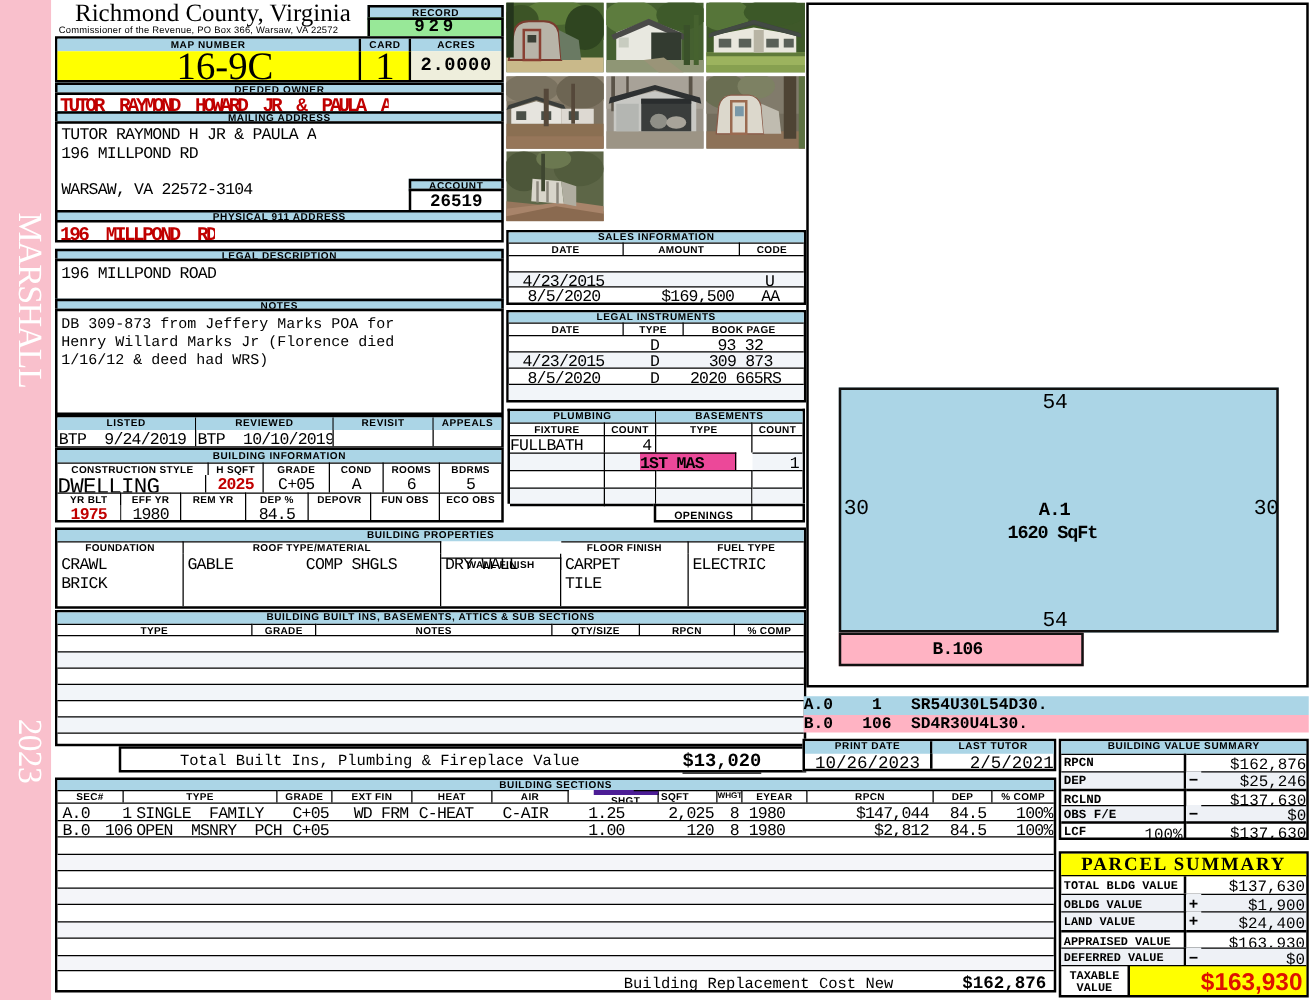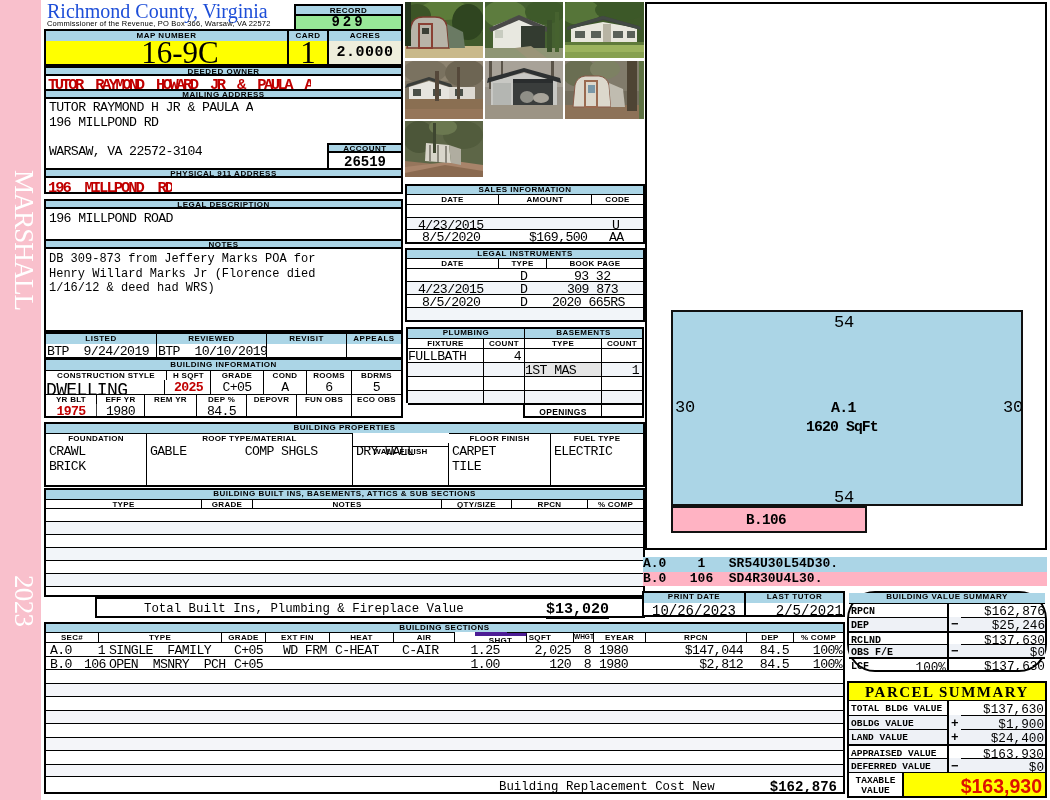--- a/index.html
+++ b/index.html
@@ -16,21 +16,21 @@
 </head>
 <body>
 <div id="page">
 
 <svg class="abs" style="left:0;top:0" width="41" height="800">
   <rect x="0" y="0" width="41" height="800" fill="#f9c0cc"></rect>
   <text x="15" y="170" transform="rotate(90 15 170)" font-family="Liberation Serif, serif" font-size="27" fill="#ffffff" textLength="141">MARSHALL</text>
   <text x="15" y="575" transform="rotate(90 15 575)" font-family="Liberation Serif, serif" font-size="27" fill="#ffffff" textLength="52">2023</text>
 </svg>
 
-<div class="abs" style="left:47px;top:0px;font:20px 'Liberation Serif',serif;color:#1d4ed8;text-align:right;">Richmond County, Virginia</div>
+<div class="abs" style="left:60px;top:0px;font:20px 'Liberation Serif',serif;color:#000000;text-align:right;">Richmond County, Virginia</div>
 <div class="abs" style="left:47px;top:19px;font:7.5px 'Liberation Sans',sans-serif;color:#000;letter-spacing:0.2px;">Commissioner of the Revenue, PO Box 366, Warsaw, VA 22572</div>
 
 <div class="band abs" style="left:294px;top:4px;width:109px;height:12px;line-height:9px;">RECORD</div>
 <div class="abs" style="left:294px;top:14px;width:109px;height:17px;background:#98e898;border:2px solid #000;box-sizing:border-box;text-align:center;font:bold 14px 'Liberation Mono',monospace;line-height:13px;letter-spacing:3px;">929</div>
 
 <div class="box" style="left:44px;top:29px;width:359px;height:37px;">
   <div class="cell band" style="left:0;top:0;width:243px;height:10px;border:none;border-right:2px solid #000;line-height:9px;">MAP NUMBER</div>
   <div class="cell band" style="left:243px;top:0;width:40px;height:10px;border:none;border-right:2px solid #000;line-height:9px;">CARD</div>
   <div class="cell band" style="left:283px;top:0;width:72px;height:10px;border:none;line-height:9px;">ACRES</div>
   <div class="cell" style="left:0;top:10px;width:243px;height:23px;background:#ffff00;border-right:2px solid #000;text-align:center;text-indent:27px;font:31px 'Liberation Serif',serif;line-height:23px;">16-9C</div>
@@ -177,21 +177,21 @@
   <div class="cell hdr" style="left:0;top:9px;width:76px;height:10px;border-right:1px solid #000;border-top:1px solid #000;">FIXTURE</div>
   <div class="cell hdr" style="left:76px;top:9px;width:41px;height:10px;border-right:1px solid #000;border-top:1px solid #000;">COUNT</div>
   <div class="cell hdr" style="left:117px;top:9px;width:77px;height:10px;border-right:1px solid #000;border-top:1px solid #000;">TYPE</div>
   <div class="cell hdr" style="left:194px;top:9px;width:40px;height:10px;border-top:1px solid #000;">COUNT</div>
   <div class="cell" style="left:0;top:19px;width:76px;height:14px;border-right:1px solid #000;border-top:1px solid #000;font-size:13.2px;letter-spacing:-0.63px;">FULLBATH</div>
   <div class="cell" style="left:76px;top:19px;width:41px;height:14px;border-right:1px solid #000;border-top:1px solid #000;font-size:13.2px;letter-spacing:-0.63px;text-align:right;padding-right:3px;">4</div>
   <div class="cell" style="left:117px;top:19px;width:77px;height:14px;border-right:1px solid #000;border-top:1px solid #000;"></div>
   <div class="cell" style="left:194px;top:19px;width:40px;height:14px;border-top:1px solid #000;"></div>
   <div class="cell" style="left:0;top:33px;width:76px;height:14px;border-right:1px solid #000;border-top:1px solid #000;background:#f2f5f9;"></div>
   <div class="cell" style="left:76px;top:33px;width:41px;height:14px;border-right:1px solid #000;border-top:1px solid #000;background:#f2f5f9;"></div>
-  <div class="cell" style="left:117px;top:33px;width:77px;height:14px;border-right:1px solid #000;border-top:1px solid #000;background:#e5e5e5;font-size:13.2px;letter-spacing:-0.63px;">1ST MAS</div>
+  <div class="cell" style="left:104px;top:33px;width:77px;height:14px;border-right:1px solid #000;border-top:1px solid #000;background:#ec4899;font-size:13.2px;letter-spacing:-0.63px;font-weight:bold;">1ST MAS</div>
   <div class="cell" style="left:194px;top:33px;width:40px;height:14px;border-top:1px solid #000;background:#f2f5f9;font-size:13.2px;letter-spacing:-0.63px;text-align:right;padding-right:3px;">1</div>
   <div class="cell" style="left:0;top:47px;width:76px;height:14px;border-right:1px solid #000;border-top:1px solid #000;"></div>
   <div class="cell" style="left:76px;top:47px;width:41px;height:14px;border-right:1px solid #000;border-top:1px solid #000;"></div>
   <div class="cell" style="left:117px;top:47px;width:77px;height:14px;border-right:1px solid #000;border-top:1px solid #000;"></div>
   <div class="cell" style="left:194px;top:47px;width:40px;height:14px;border-top:1px solid #000;"></div>
   <div class="cell" style="left:0;top:61px;width:76px;height:15px;border-right:1px solid #000;border-top:1px solid #000;border-bottom:2px solid #000;background:#f2f5f9;"></div>
   <div class="cell" style="left:76px;top:61px;width:41px;height:15px;border-right:1px solid #000;border-top:1px solid #000;border-bottom:2px solid #000;background:#f2f5f9;"></div>
   <div class="cell" style="left:117px;top:61px;width:77px;height:15px;border-right:1px solid #000;border-top:1px solid #000;background:#f2f5f9;"></div>
   <div class="cell" style="left:194px;top:61px;width:40px;height:15px;border-top:1px solid #000;background:#f2f5f9;"></div>
 </div>
@@ -317,21 +317,21 @@
 <div class="abs" style="left:643px;top:557px;width:404px;height:14.5px;background:#abd5e6;font:bold 13px 'Liberation Mono',monospace;white-space:pre;line-height:14px;">A.0    1   SR54U30L54D30.</div>
 <div class="abs" style="left:643px;top:571.5px;width:404px;height:14.5px;background:#ffb3c3;font:bold 13px 'Liberation Mono',monospace;white-space:pre;line-height:14px;">B.0   106  SD4R30U4L30.</div>
 
 <div class="box" style="left:642px;top:591px;width:203px;height:26px;">
   <div class="cell band" style="left:0;top:0;width:102px;height:10px;border:none;border-right:2px solid #000;line-height:8px;">PRINT DATE</div>
   <div class="cell band" style="left:102px;top:0;width:97px;height:10px;border:none;line-height:8px;">LAST TUTOR</div>
   <div class="cell" style="left:0;top:10px;width:102px;height:12px;border-right:2px solid #000;font-size:14px;text-align:center;">10/26/2023</div>
   <div class="cell" style="left:102px;top:10px;width:97px;height:12px;font-size:14px;text-align:right;">2/5/2021</div>
 </div>
 
-<div class="box" style="left:847px;top:591px;width:200px;height:81px;border-radius:28px;">
+<div class="box" style="left:847px;top:591px;width:200px;height:81px;">
   <div class="cell band" style="left:0;top:0;width:196px;height:10px;border:none;line-height:8px;">BUILDING VALUE SUMMARY</div>
   <div class="cell" style="left:0;top:10px;width:100px;height:14px;border-top:1px solid #000;border-right:2px solid #000;font:bold 10px 'Liberation Mono',monospace;padding:2px 0 0 2px;">RPCN</div>
   <div class="cell" style="left:100px;top:10px;width:96px;height:14px;border-top:1px solid #000;font-size:12.7px;text-align:right;padding-right:0px;">$162,876</div>
   <div class="cell" style="left:0;top:24px;width:100px;height:14px;border-top:1px solid #000;border-right:2px solid #000;background:#eef1f6;font:bold 10px 'Liberation Mono',monospace;padding:2px 0 0 2px;">DEP</div>
   <div class="cell" style="left:100px;top:24px;width:96px;height:14px;border-top:1px solid #000;background:#eef1f6;font-size:12.7px;text-align:right;padding-right:0px;">$25,246</div>
   <div class="cell" style="left:100px;top:24px;width:12px;height:14px;background:#eef1f6;font-size:12.7px;font-weight:bold;padding-left:2px;">−</div>
   <div class="cell" style="left:0;top:38px;width:100px;height:13px;border-top:2px solid #000;border-right:2px solid #000;font:bold 10px 'Liberation Mono',monospace;padding:2px 0 0 2px;">RCLND</div>
   <div class="cell" style="left:100px;top:38px;width:96px;height:13px;border-top:2px solid #000;font-size:12.7px;text-align:right;padding-right:0px;">$137,630</div>
   <div class="cell" style="left:0;top:51px;width:100px;height:14px;border-top:1px solid #000;border-right:2px solid #000;background:#eef1f6;font:bold 10px 'Liberation Mono',monospace;padding:2px 0 0 2px;">OBS F/E</div>
   <div class="cell" style="left:100px;top:51px;width:96px;height:14px;border-top:1px solid #000;background:#eef1f6;font-size:12.7px;text-align:right;padding-right:0px;">$0</div>

